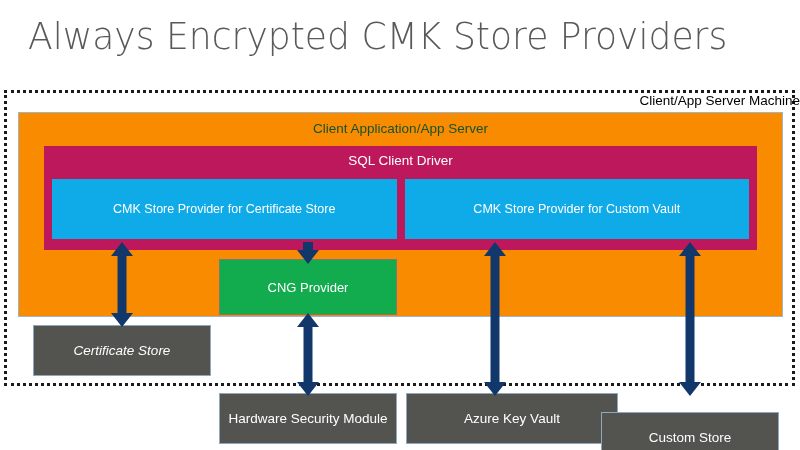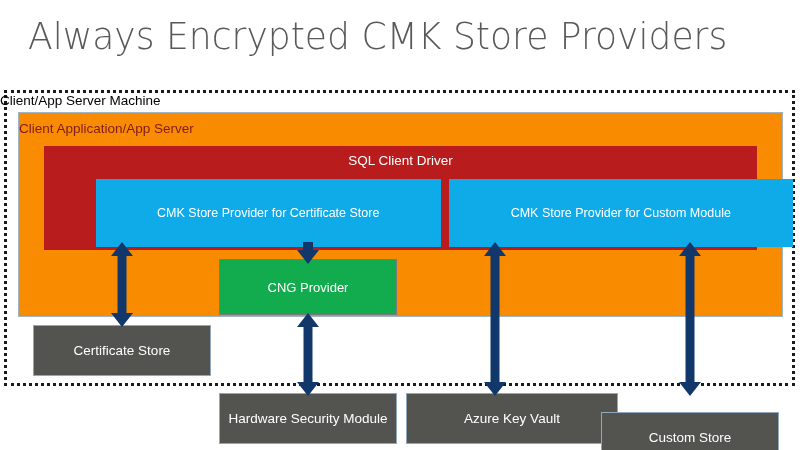--- a/index.html
+++ b/index.html
@@ -39,21 +39,21 @@
     width: 791px;
     height: 296px;
     border: 3px dotted #1a1a1a;
     box-sizing: border-box;
   }
   .machine-label {
     position: absolute;
     left: 0;
     top: 93px;
     width: 800px;
-    text-align: left;
+    text-align: right;
     font-size: 13.5px;
     color: #000000;
     white-space: nowrap;
   }
 
   
   .app-container {
     position: absolute;
     left: 18px;
     top: 112px;
@@ -61,55 +61,54 @@
     height: 205px;
     background: #F98B00;
     border: 1px solid #9fb4c4;
     box-sizing: border-box;
   }
   .app-container-label {
     position: absolute;
     left: 0;
     top: 8px;
     width: 100%;
-    text-align: left;
-    font-size: 13.5px;
-    color: #7f1d1d;
+    text-align: center;
+    font-size: 13.5px;
+    color: #14532d;
   }
 
   
   .driver-box {
     position: absolute;
     left: 25px;
     top: 33px;
     width: 713px;
     height: 104px;
-    background: #b91c1c;
+    background: #be185d;
     box-sizing: border-box;
   }
   .driver-label {
     position: absolute;
     left: 0;
     top: 7px;
     width: 100%;
     text-align: center;
     font-size: 13.5px;
     color: #ffffff;
   }
 
   
   .provider-row {
     position: absolute;
     left: 8px;
     top: 33px;
     width: 697px;
-    height: 68px;
+    height: 60px;
     display: flex;
     gap: 8px;
-    margin-left: 44px;
   }
   .provider-box {
     flex: 1 1 0;
     background: #0FABE8;
     display: flex;
     align-items: center;
     justify-content: center;
     text-align: center;
     color: #ffffff;
     font-size: 12.5px;
@@ -145,21 +144,21 @@
     border: 1px solid #8fa8bd;
     box-sizing: border-box;
     display: flex;
     align-items: center;
     justify-content: center;
     text-align: center;
     color: #ffffff;
     font-size: 13.5px;
     line-height: 18px;
   }
-  .store-cert   { left: 33px;  top: 325px; width: 178px; height: 51px; }
+  .store-cert   { left: 33px;  top: 325px; width: 178px; height: 51px; font-style: italic; }
   .store-hsm    { left: 219px; top: 393px; width: 178px; height: 51px; }
   .store-akv    { left: 406px; top: 393px; width: 212px; height: 51px; }
   .store-custom { left: 601px; top: 412px; width: 178px; height: 51px; }
 
   
   .arrow {
     position: absolute;
     overflow: visible;
   }
   .arrow svg { display: block; }
@@ -173,21 +172,21 @@
 <div class="machine-label">Client/App Server Machine</div>
 
 <div class="app-container">
   <div class="app-container-label">Client Application/App Server</div>
 
   <div class="driver-box">
     <div class="driver-label">SQL Client Driver</div>
 
     <div class="provider-row">
       <div class="provider-box">CMK Store Provider for Certificate Store</div>
-      <div class="provider-box">CMK Store Provider for Custom Module</div>
+      <div class="provider-box">CMK Store Provider for Custom Vault</div>
     </div>
   </div>
 </div>
 
 <div class="cng-box">
   <span>CNG Provider</span>
 </div>
 
 <div class="store-box store-cert">Certificate Store</div>
 <div class="store-box store-hsm">Hardware Security Module</div>

